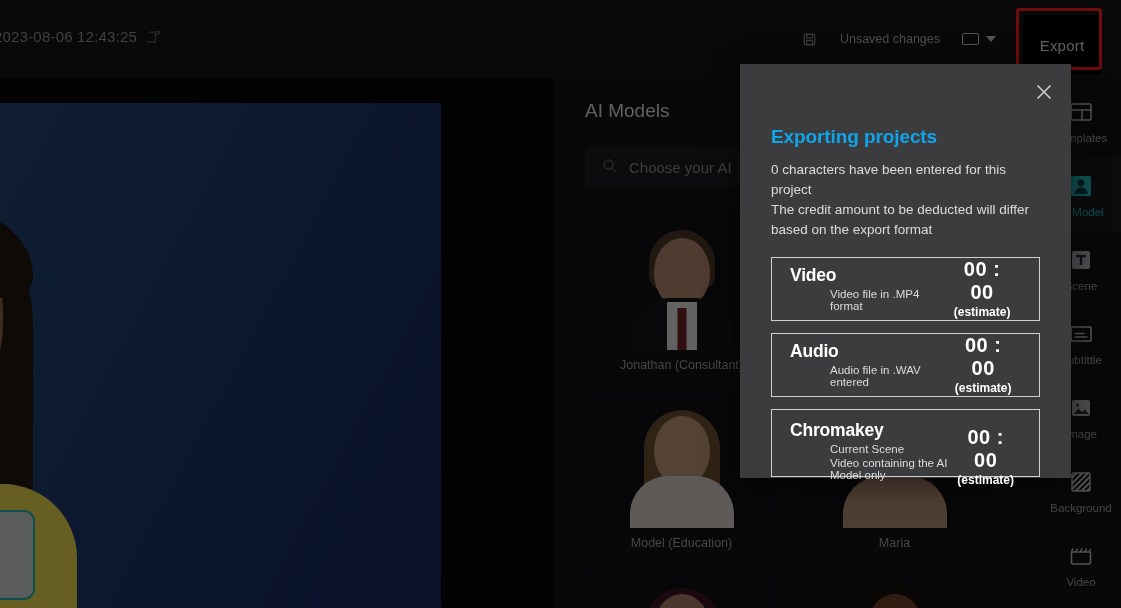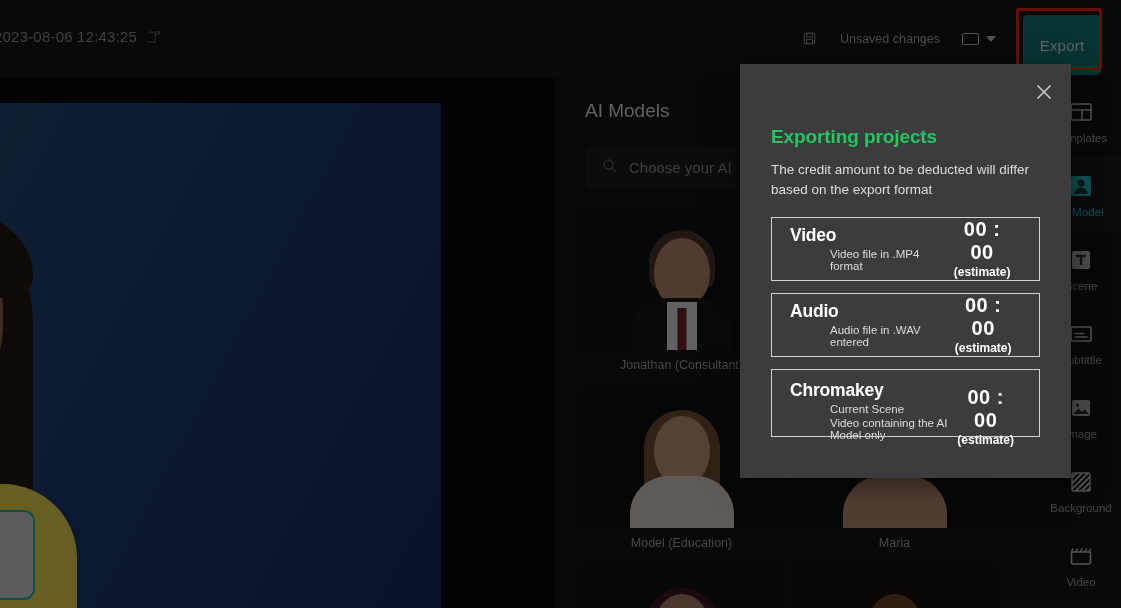--- a/index.html
+++ b/index.html
@@ -21,38 +21,38 @@
   }
   .proj-date{
     font-size:15px; color:#8e8e92; letter-spacing:.2px; white-space:nowrap;
   }
   .edit-icon{ width:14px; height:14px; display:block; opacity:.55; }
   .topbar-right{
     position:absolute; right:8px; top:0; height:78px;
     display:flex; align-items:center; gap:0;
   }
   .unsaved{
-    display:flex; align-items:flex-start; gap:24px;
+    display:flex; align-items:center; gap:24px;
     font-size:12.5px; color:#a7a7ab; margin-right:22px; white-space:nowrap;
   }
   .save-icon{ width:13px; height:13px; display:block; opacity:.8;}
   .ratio-select{
     display:flex; align-items:center; gap:7px; margin-right:24px; cursor:pointer;
   }
   .ratio-box{
     width:17px; height:12px; border:1.6px solid #b9b9bd; border-radius:2px;
   }
   .caret{
     width:0;height:0;border-left:5px solid transparent;border-right:5px solid transparent;
     border-top:6px solid #b9b9bd;
   }
   .export-wrap{ position:relative; width:84px; height:58px; margin-right:9px;}
   .export-btn{
     position:absolute; left:3px; top:5px; width:78px; height:60px;
-    background:#0f766e; color:#cfd9da; border:none; border-radius:5px;
+    background:#000000; color:#cfd9da; border:none; border-radius:5px;
     font-size:15px; font-family:inherit; cursor:pointer; letter-spacing:.2px;
   }
   .red-highlight{
     position:absolute; left:-4px; top:-2px; width:86px; height:62px;
     border:3px solid #f41b1b; border-radius:3px; pointer-events:none;
   }
 
   
   .stage{
     position:absolute; left:0; top:78px; width:555px; height:530px;
@@ -153,21 +153,21 @@
   .scrim{ position:absolute; inset:0; background:rgba(0,0,0,.55); }
   .modal{
     position:absolute; left:740px; top:64px; width:331px; height:414px;
     background:#3c3c3e; box-shadow:0 6px 26px rgba(0,0,0,.5);
   }
   .modal-close{
     position:absolute; right:16px; top:17px; width:22px; height:22px; cursor:pointer;
   }
   .modal-close svg{ width:22px; height:22px; }
   .modal-body{ padding:62px 31px 0 31px; }
-  .modal-title{ font-size:19px; font-weight:700; color:#22c55e; letter-spacing:-.1px;}
+  .modal-title{ font-size:19px; font-weight:700; color:#0ea5e9; letter-spacing:-.1px;}
   .modal-sub{
     margin-top:12px; font-size:13.5px; line-height:1.48; color:#dcdcde; max-width:272px;
   }
   .opts{ margin-top:17px; display:flex; flex-direction:column; gap:12px; }
   .opt{
     border:1px solid #cfcfd1; background:#3c3c3e; height:64px;
     display:flex; align-items:center; justify-content:space-between;
     padding:0 19px 0 18px; cursor:pointer; position:relative;
   }
   .opt-l{ display:flex; flex-direction:column; }
@@ -417,20 +417,21 @@
     <span class="modal-close">
       <svg viewBox="0 0 22 22" fill="none" stroke="#cfcfd1" stroke-width="1.5">
         <path d="M4.5 4.5 17.5 17.5M17.5 4.5 4.5 17.5"></path>
       </svg>
     </span>
 
     <div class="modal-body">
       <div class="modal-title">Exporting projects</div>
 
       <div class="modal-sub">
+        <div>0 characters have been entered for this project</div>
         <div>The credit amount to be deducted will differ based on the export format</div>
       </div>
 
       <div class="opts">
 
         <div class="opt">
           <div class="opt-l">
             <span class="opt-name">Video</span>
             <span class="opt-desc">Video file in .MP4 format</span>
           </div>

